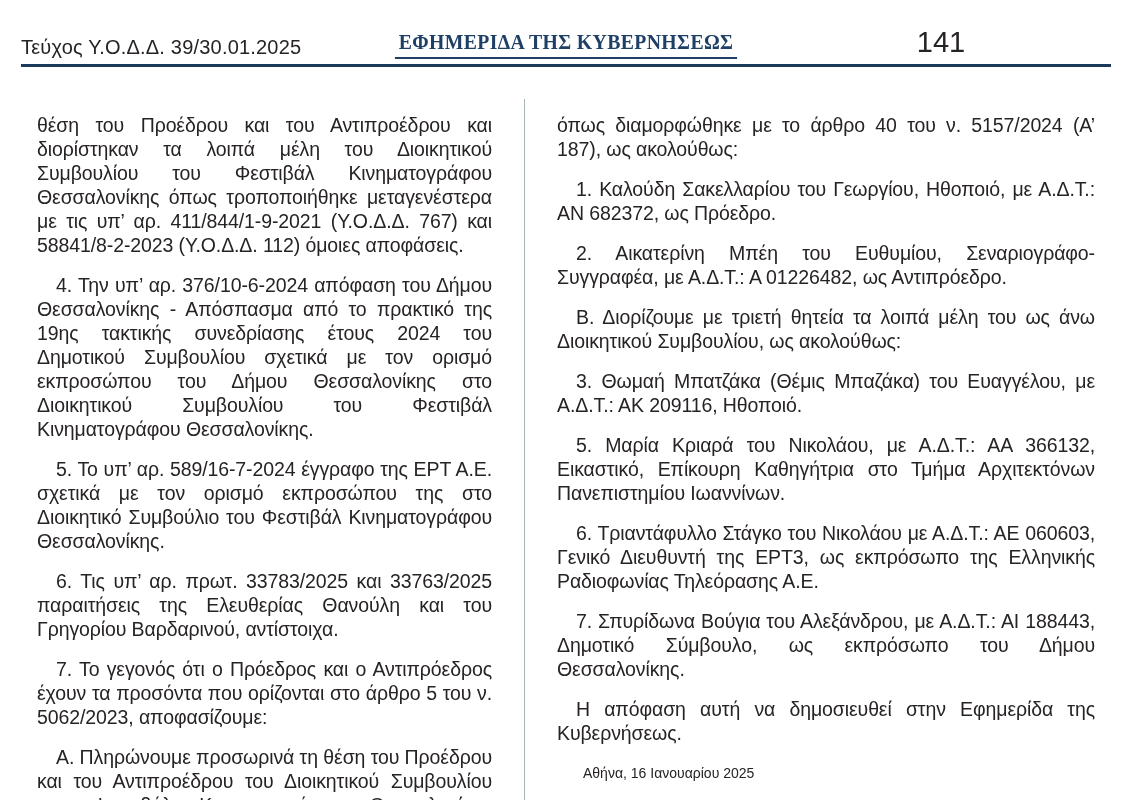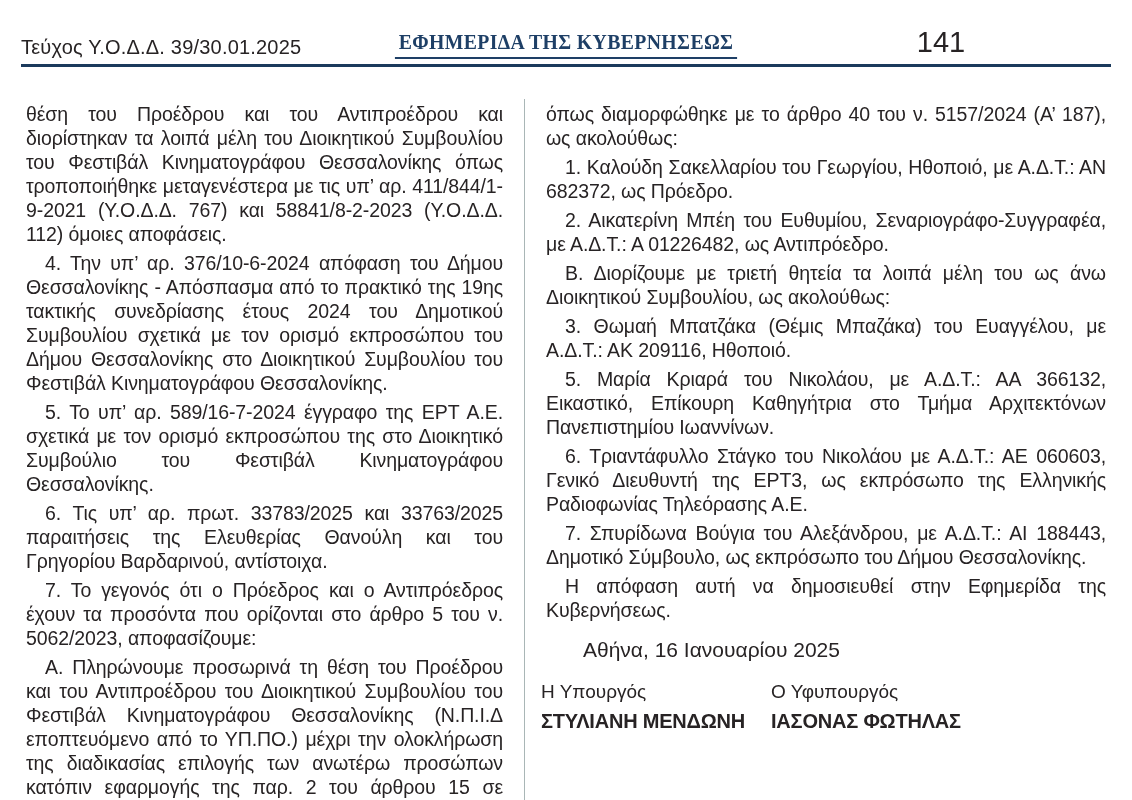--- a/index.html
+++ b/index.html
@@ -64,31 +64,31 @@
   }
   .col { min-width: 0; }
   .col.left  { width: 487px; }
   .col.right { flex: 1; }
   .divider {
     width: 1px;
     background: #a9b6b6;
     margin: 2px 16px 6px 16px;
   }
   .p {
-    margin: 5px;
+    margin: 16px;
     font-size: 19.5px;
     line-height: 24px;
     text-align: justify;
     letter-spacing: -0.1px;
   }
   .p.indent { text-indent: 19px; }
   
   .date-line {
     margin: 16px 0 0 42px;
-    font-size: 21px;
+    font-size: 14px;
     line-height: 24px;
   }
   .sigs {
     display: flex;
     margin-top: 18px;
   }
   .sig:first-child { width: 230px; }
   .sig:nth-child(2) { flex: 1; }
   .sig-role {
     font-size: 19px;

